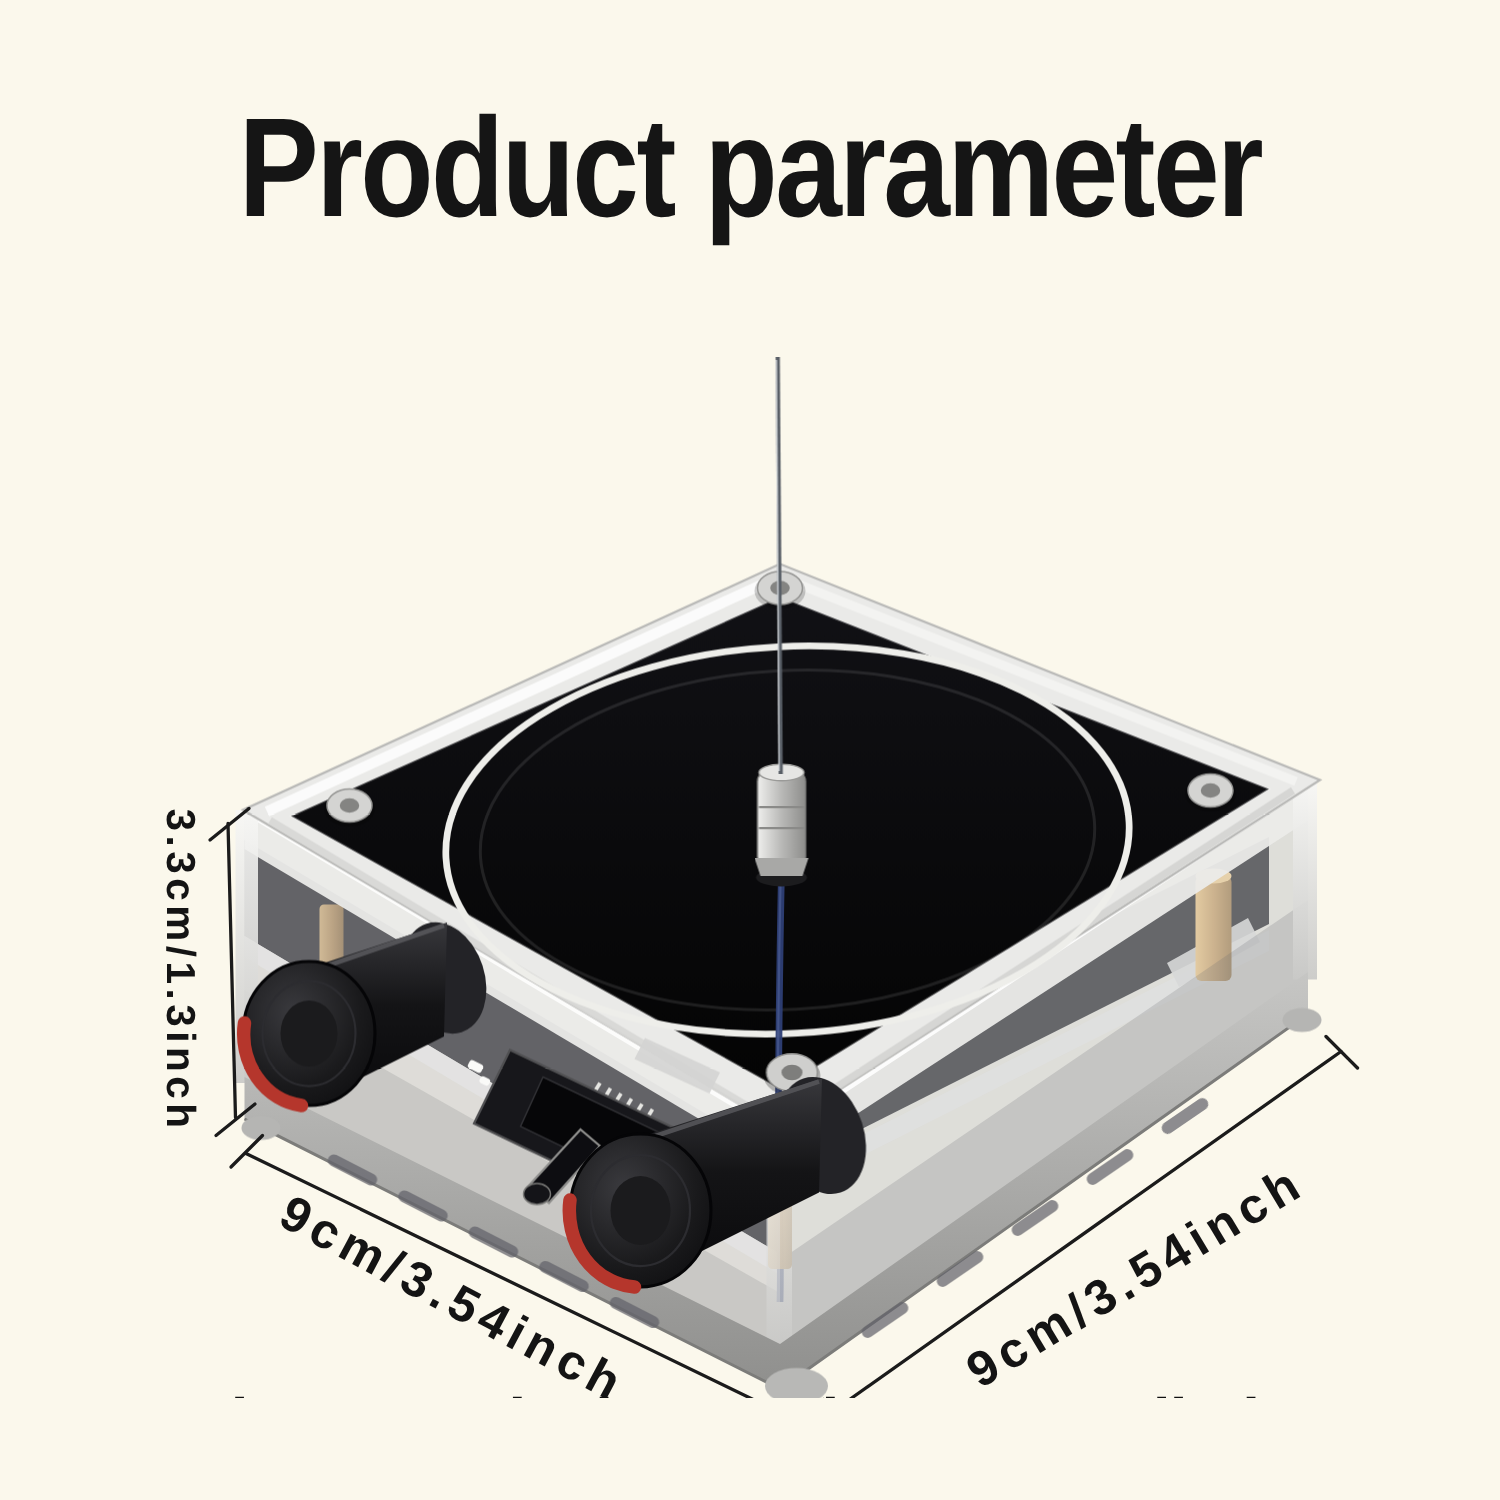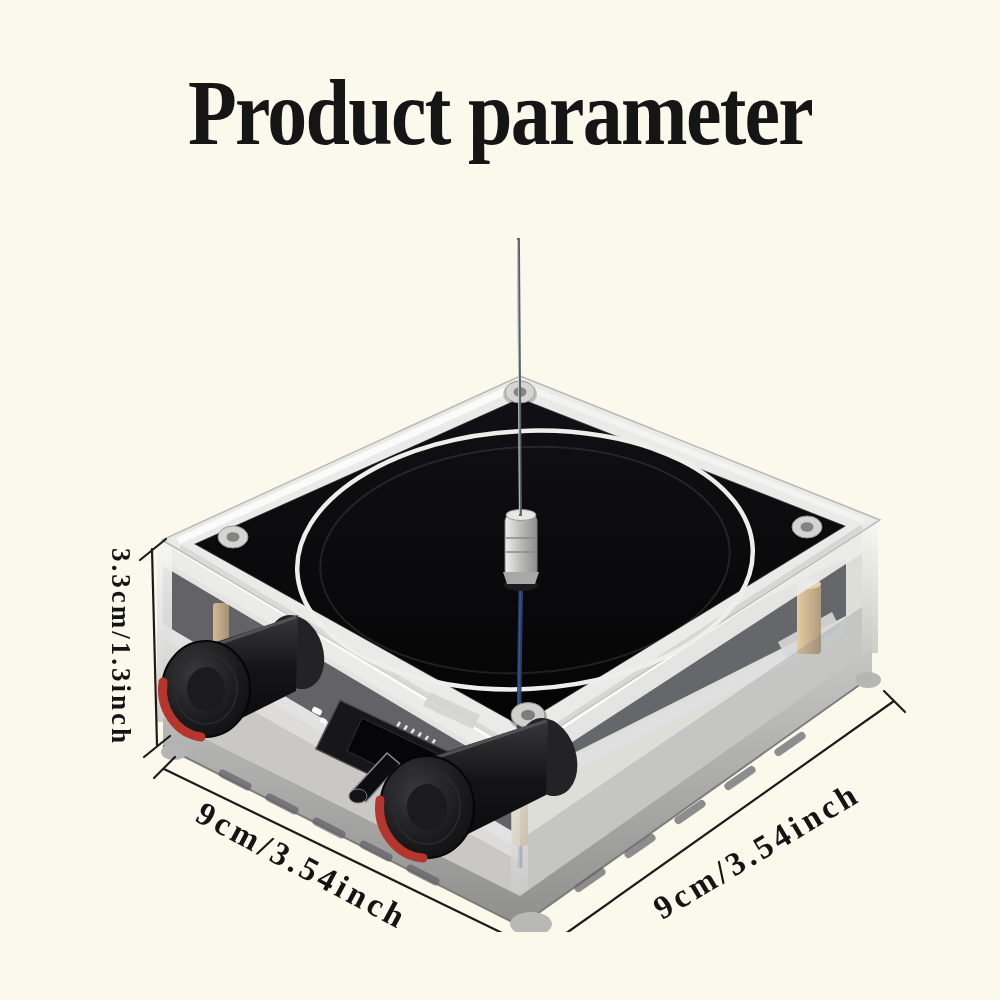--- a/index.html
+++ b/index.html
@@ -1,19 +1,19 @@
 <!DOCTYPE html>
 <html><head>
 <meta charset="utf-8">
 <style>
   html,body{margin:0;padding:0;background:#fbf8ec;}
   .stage{
     position:relative;width:1000px;height:932px;overflow:hidden;
     background:#fbf8ec;
-    font-family:Liberation Serif, serif;
+    font-family:Liberation Sans, sans-serif;
   }
   .title{
     position:absolute;top:58px;left:50%;
     transform:translateX(-50%) scaleX(0.85);
     transform-origin:center;
     font-size:94px;font-weight:800;letter-spacing:-2px;
     color:#151515;white-space:nowrap;
   }
   svg.illus{position:absolute;left:0;top:0;}
   .dim{

